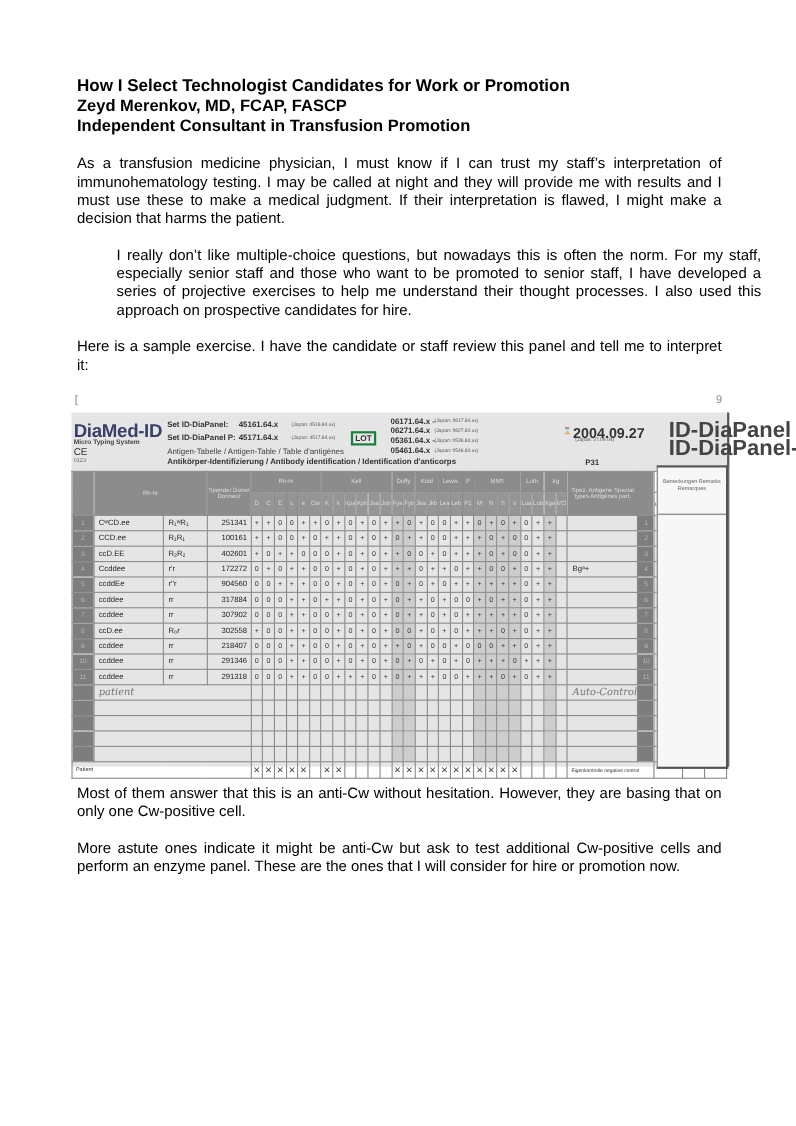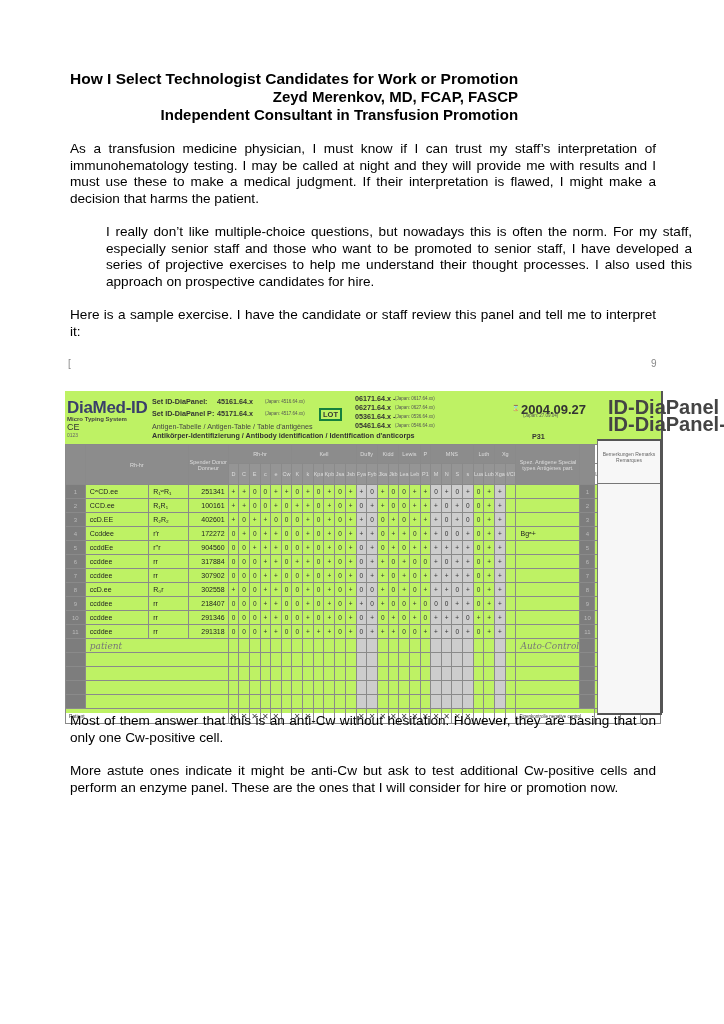--- a/index.html
+++ b/index.html
@@ -1,23 +1,23 @@
 <!DOCTYPE html>
 <html><head>
 <meta charset="utf-8">
 <style>
   html,body{margin:0;padding:0;background:#fff;}
   body{width:724px;height:1024px;position:relative;overflow:hidden;font-family:"Liberation Sans",sans-serif;color:#000;}
   .hdr{position:absolute;left:70px;top:70px;font-weight:bold;font-size:15px;line-height:18px;}
-  .hdr div{white-space:nowrap;text-align:right;}
+  .hdr div{white-space:nowrap;}
   .hdr .t1{font-size:15.5px;}
   .para{position:absolute;left:70px;width:586px;font-size:13.6px;line-height:16.6px;text-align:justify;}
   .pagemark{position:absolute;font-size:10px;color:#888;}
   
-  .panel{position:absolute;left:65px;top:391px;width:596px;height:322px;background:#bef264;border-right:2px solid #555;}
+  .panel{position:absolute;left:65px;top:375px;width:596px;height:322px;background:#e5e5e5;border-right:2px solid #555;}
   .ptop{position:absolute;left:0;top:0;width:596px;height:52px;font-family:"Liberation Sans",sans-serif;}
   .logo{position:absolute;left:2px;top:8px;}
   .logo .brand{font-size:17px;font-weight:bold;color:#3a3f6a;letter-spacing:-0.3px;line-height:17px;}
   .logo .sub{font-size:6px;color:#444;font-weight:bold;}
   .logo .ce{font-size:9px;color:#333;line-height:10px;}
   .logo .ce2{font-size:5px;color:#666;}
   .pt{position:absolute;font-size:7.2px;color:#333;white-space:nowrap;font-weight:bold;}
   .pt.j{font-size:4.5px;font-weight:normal;color:#555;}
   .pt.lot{border:2px solid #15803d;padding:0 2px;font-size:7.5px;}
   .pt.big{font-size:20px;color:#444;font-weight:bold;margin-left:36px;}

